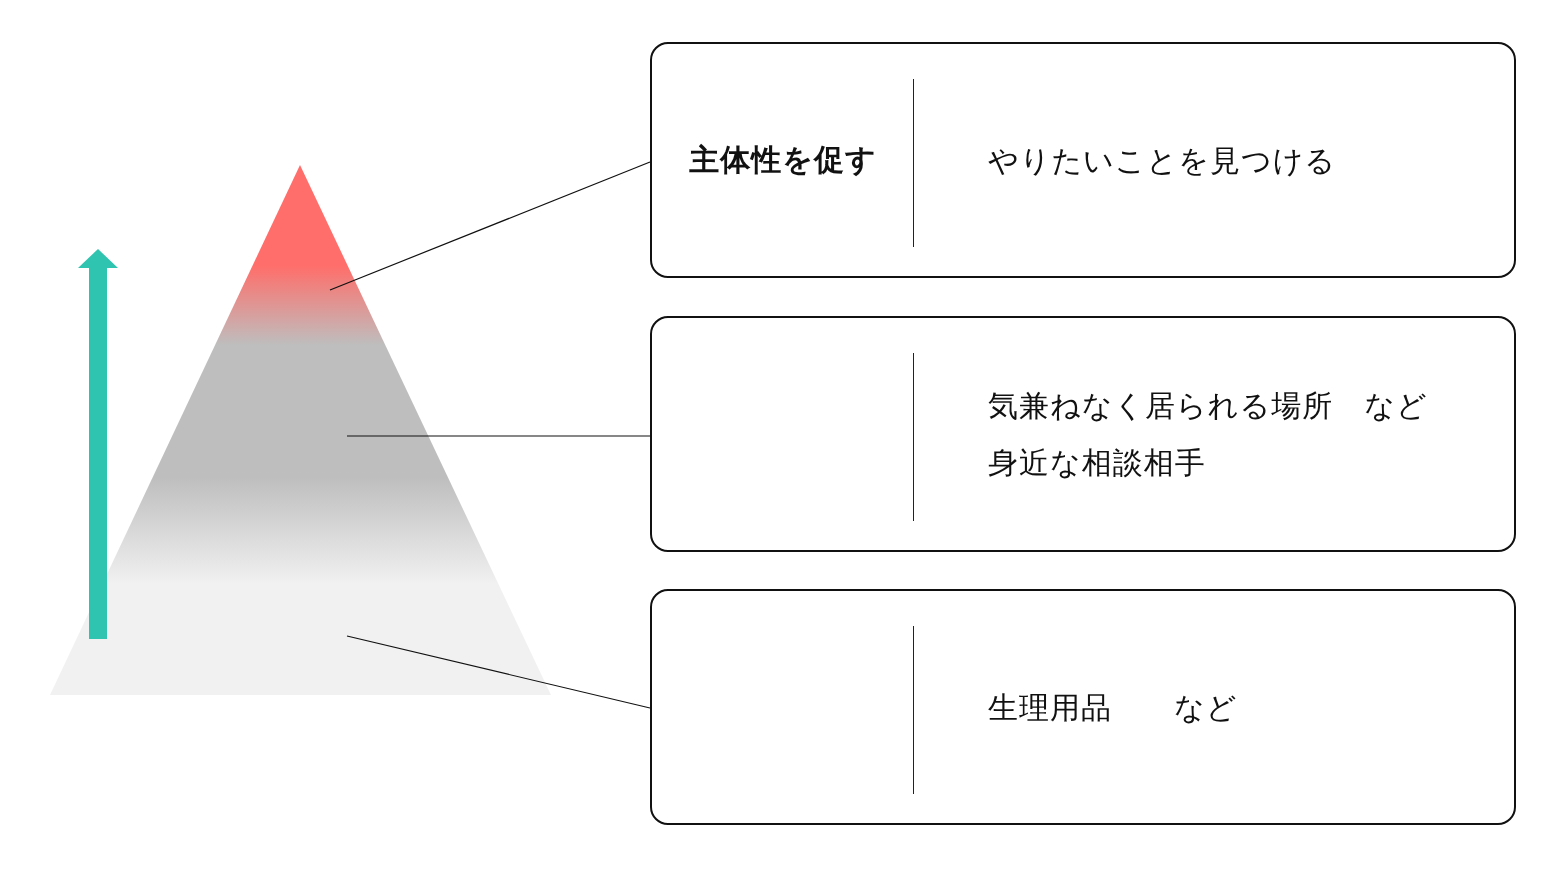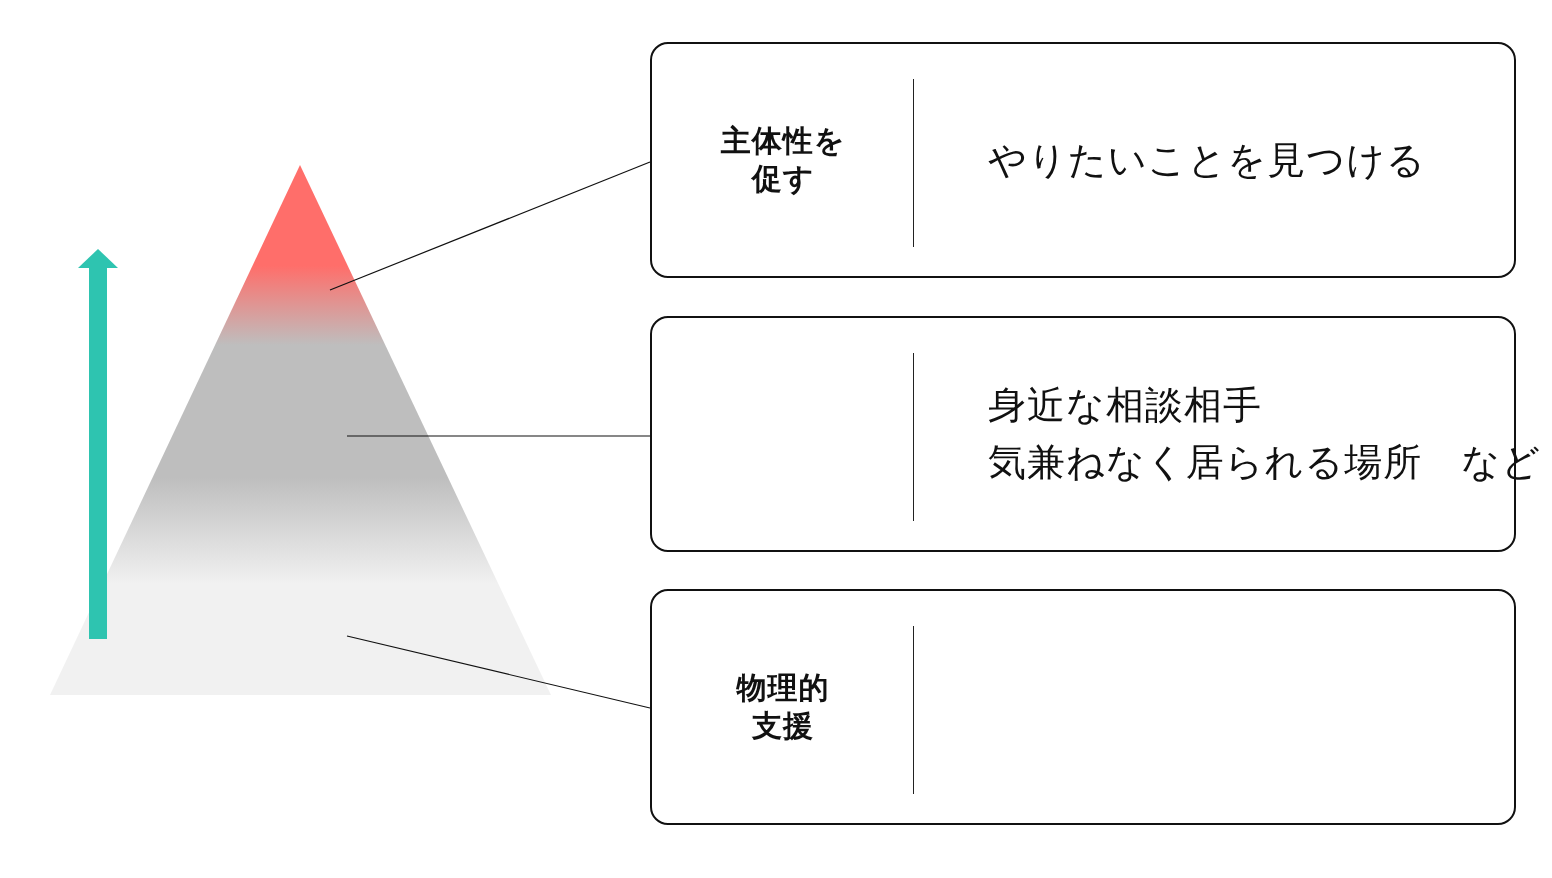--- a/index.html
+++ b/index.html
@@ -2,26 +2,26 @@
 <html><head>
   <meta charset="utf-8">
   <style>
     html, body { margin: 0; padding: 0; background: #ffffff; }
     body { width: 1552px; height: 878px; position: relative; overflow: hidden;
            font-family: "DejaVu Sans", "Liberation Sans", sans-serif; color: #111; }
     .diagram-svg { position: absolute; left: 0; top: 0; width: 1552px; height: 878px; }
     .box { position: absolute; left: 650px; width: 866px; height: 236px;
            border: 2px solid #111; border-radius: 18px; box-sizing: border-box; background: #fff; }
     .box .label { position: absolute; left: 0; top: 0; width: 262px; height: 100%;
-                  display: flex; align-items: center; justify-content: center; flex-direction: column;
+                  display: flex; align-items: center; justify-content: center; 
                   font-weight: bold; font-size: 30px; line-height: 38px; text-align: center; letter-spacing: 1px; }
     .box .divider { position: absolute; left: 261px; top: 35px; width: 1px; height: 168px; background: #222; }
     .box .items { position: absolute; left: 336px; top: 0; height: 100%;
                   display: flex; flex-direction: column; justify-content: center; }
-    .box .item { font-size: 38px; line-height: 57px; white-space: pre; letter-spacing: 1px; }
+    .box .item { font-size: 30px; line-height: 57px; white-space: pre; letter-spacing: 1px; }
     #box-0 { top: 42px; }
     #box-1 { top: 316px; }
     #box-2 { top: 589px; }
   </style>
 </head>
 <body>
 
 <svg class="diagram-svg" viewBox="0 0 1552 878" xmlns="http://www.w3.org/2000/svg">
   <defs>
     <linearGradient id="pyrGrad" gradientUnits="userSpaceOnUse" x1="0" y1="165" x2="0" y2="695">
@@ -50,26 +50,23 @@
   </div>
   <div class="divider"></div>
   <div class="items">
     <div class="item">やりたいことを見つける</div>
   </div>
 </div>
 
 <div class="box" id="box-1">
   <div class="divider"></div>
   <div class="items">
+    <div class="item">気兼ねなく居られる場所　など</div>
     <div class="item">身近な相談相手</div>
-    <div class="item">気兼ねなく居られる場所　など</div>
   </div>
 </div>
 
 <div class="box" id="box-2">
-  <div class="label">
-    <span>物理的</span>
-    <span>支援</span>
-  </div>
   <div class="divider"></div>
   <div class="items">
+    <div class="item">生理用品　　など</div>
   </div>
 </div>
 
 </body></html>

